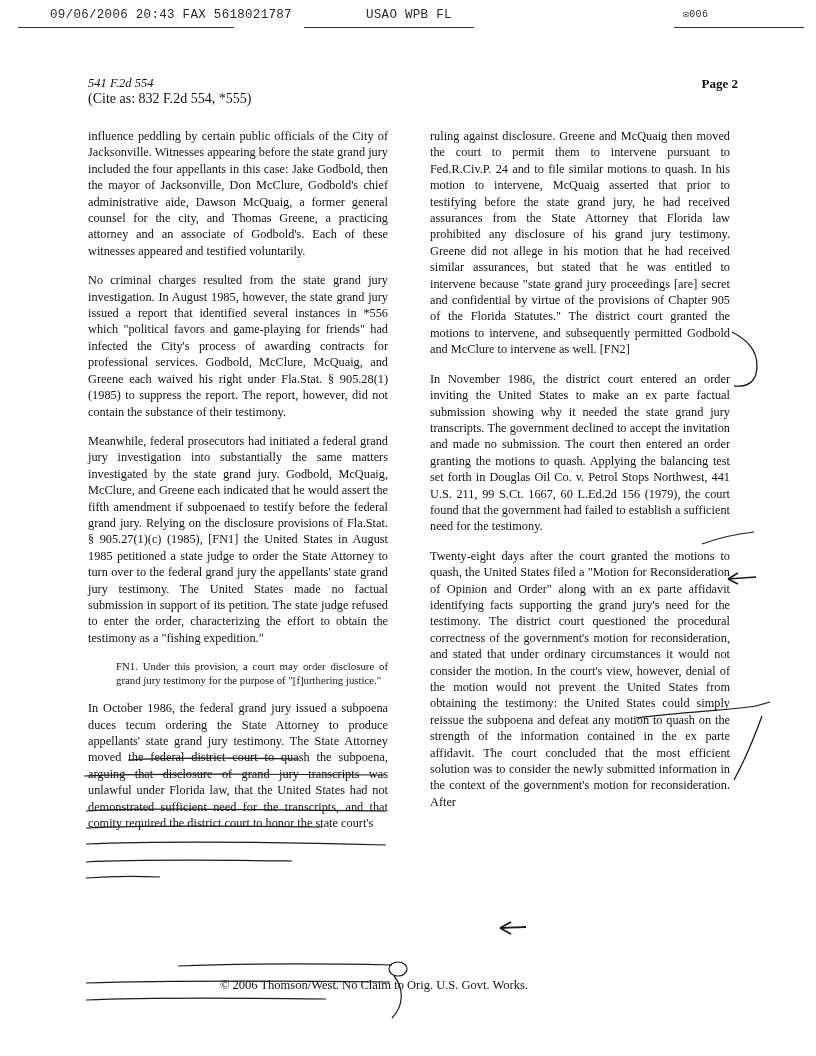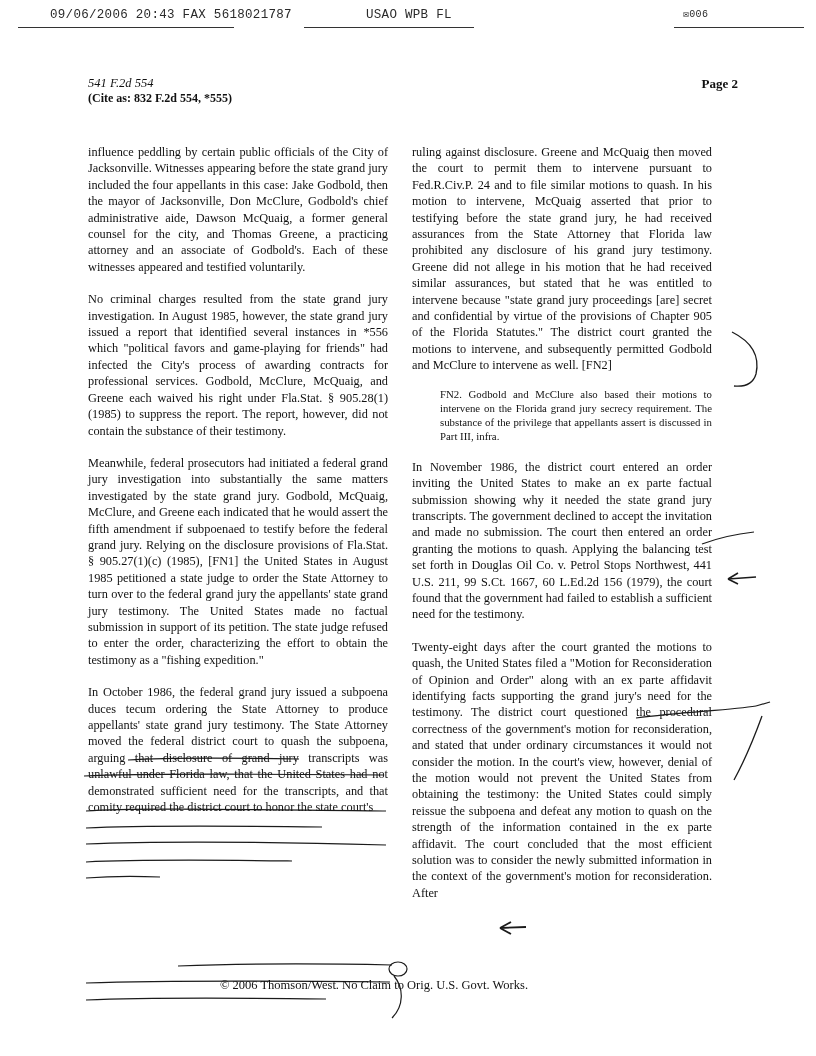--- a/index.html
+++ b/index.html
@@ -75,21 +75,21 @@
   
   .cite-block {
     position: absolute;
     left: 88px;
     top: 76px;
     font-size: 12.5px;
     line-height: 15px;
     font-style: italic;
   }
   .cite-line1 { font-style: italic; }
-  .cite-line2 { font-weight: bold; font-style: normal; font-size: 12px; }
+  .cite-line2 { font-weight: normal; font-style: normal; font-size: 14px; }
   .page-label {
     position: absolute;
     right: 78px;
     top: 76px;
     font-size: 13px;
     font-weight: bold;
   }
 
   
   .columns {
@@ -103,24 +103,24 @@
     position: absolute;
     top: 0;
     width: 300px;
     font-size: 12.3px;
     line-height: 16.4px;
     text-align: justify;
     text-justify: inter-word;
     hyphens: none;
   }
   .col-left { left: 0; }
-  .col-right { left: 324px; }
+  .col-right { left: 342px; }
 
   p.para {
-    margin: 16px 0 13px 0;
+    margin: 0 0 13px 0;
     text-indent: 0;
   }
 
   .footnote {
     margin: 0 0 13px 28px;
     font-size: 10.8px;
     line-height: 14px;
     text-align: justify;
   }
 
@@ -158,26 +158,26 @@
   <div class="cite-line2">(Cite as: 832 F.2d 554, *555)</div>
 </div>
 <div class="page-label">Page 2</div>
 
 <div class="columns">
 
   <div class="col col-left">
     <p class="para">influence peddling by certain public officials of the City of Jacksonville.   Witnesses appearing before the state grand jury included the four appellants in this case:   Jake Godbold, then the mayor of Jacksonville, Don McClure, Godbold's chief administrative aide, Dawson McQuaig, a former general counsel for the city, and Thomas Greene, a practicing attorney and an associate of Godbold's. Each of these witnesses appeared and testified voluntarily.</p>
     <p class="para">No criminal charges resulted from the state grand jury investigation.   In August 1985, however, the state grand jury issued a report that identified several instances in *556 which "political favors and game-playing for friends" had infected the City's process of awarding contracts for professional services.      Godbold, McClure, McQuaig, and Greene each waived his right under Fla.Stat. § 905.28(1) (1985) to suppress the report.      The report, however, did not contain the substance of their testimony.</p>
     <p class="para">Meanwhile, federal prosecutors had initiated a federal grand jury investigation into substantially the same matters investigated by the state grand jury.    Godbold, McQuaig, McClure, and Greene each indicated that he would assert the fifth amendment if subpoenaed to testify before the federal grand jury.      Relying on the disclosure provisions of Fla.Stat. § 905.27(1)(c) (1985), [FN1] the United States in August 1985 petitioned a state judge to order the State Attorney to turn over to the federal grand jury the appellants' state grand jury testimony.      The United States made no factual submission in support of its petition.      The state judge refused to enter the order, characterizing the effort to obtain the testimony as a "fishing expedition."</p>
+    <p class="footnote">FN1. Under this provision, a court may order disclosure of grand jury testimony for the purpose of "[f]urthering justice."</p>
     <p class="para">In October 1986, the federal grand jury issued a subpoena duces tecum ordering the State Attorney to produce appellants' state grand jury testimony. The State Attorney moved the federal district court to quash the subpoena, arguing that disclosure of grand jury transcripts was unlawful under Florida law, that the United States had not demonstrated sufficient need for the transcripts, and that comity required the district court to honor the state court's</p>
   </div>
 
   <div class="col col-right">
     <p class="para">ruling against disclosure.      Greene and McQuaig then moved the court to permit them to intervene pursuant to Fed.R.Civ.P. 24 and to file similar motions to quash.   In his motion to intervene, McQuaig asserted that prior to testifying before the state grand jury, he had received assurances from the State Attorney that Florida law prohibited any disclosure of his grand jury testimony.   Greene did not allege in his motion that he had received similar assurances, but stated that he was entitled to intervene because "state grand jury proceedings [are] secret and confidential by virtue of the provisions of Chapter 905 of the Florida Statutes." The district court granted the motions to intervene, and subsequently permitted Godbold and McClure to intervene as well. [FN2]</p>
-    <p class="footnote">FN2. Godbold and McClure also based their motions to intervene on the Florida grand jury secrecy requirement.      The substance of the privilege that appellants assert is discussed in Part III, infra.</p>
     <p class="para">In November 1986, the district court entered an order inviting the United States to make an ex parte factual submission showing why it needed the state grand jury transcripts.   The government declined to accept the invitation and made no submission.   The court then entered an order granting the motions to quash.      Applying the balancing test set forth in Douglas Oil Co. v. Petrol Stops Northwest, 441 U.S. 211, 99 S.Ct. 1667, 60 L.Ed.2d 156 (1979), the court found that the government had failed to establish a sufficient need for the testimony.</p>
     <p class="para">Twenty-eight days after the court granted the motions to quash, the United States filed a "Motion for Reconsideration of Opinion and Order" along with an ex parte affidavit identifying facts supporting the grand jury's need for the testimony. The district court questioned the procedural correctness of the government's motion for reconsideration, and stated that under ordinary circumstances it would not consider the motion.   In the court's view, however, denial of the motion would not prevent the United States from obtaining the testimony:   the United States could simply reissue the subpoena and defeat any motion to quash on the strength of the information contained in the ex parte affidavit.   The court concluded that the most efficient solution was to consider the newly submitted information in the context of the government's motion for reconsideration.   After</p>
   </div>
 
 </div>
 
 <div class="annot" style="left:84px; top:755px;">
   <svg width="310" height="14" viewBox="0 0 310 14">
     <path d="M44,5 C90,2 160,3 215,4" stroke="#1b1b1b" stroke-width="1.2" fill="none"></path>
     <path d="M0,21 C60,18 180,19 300,20" stroke="#1b1b1b" stroke-width="1.2" fill="none"></path>

